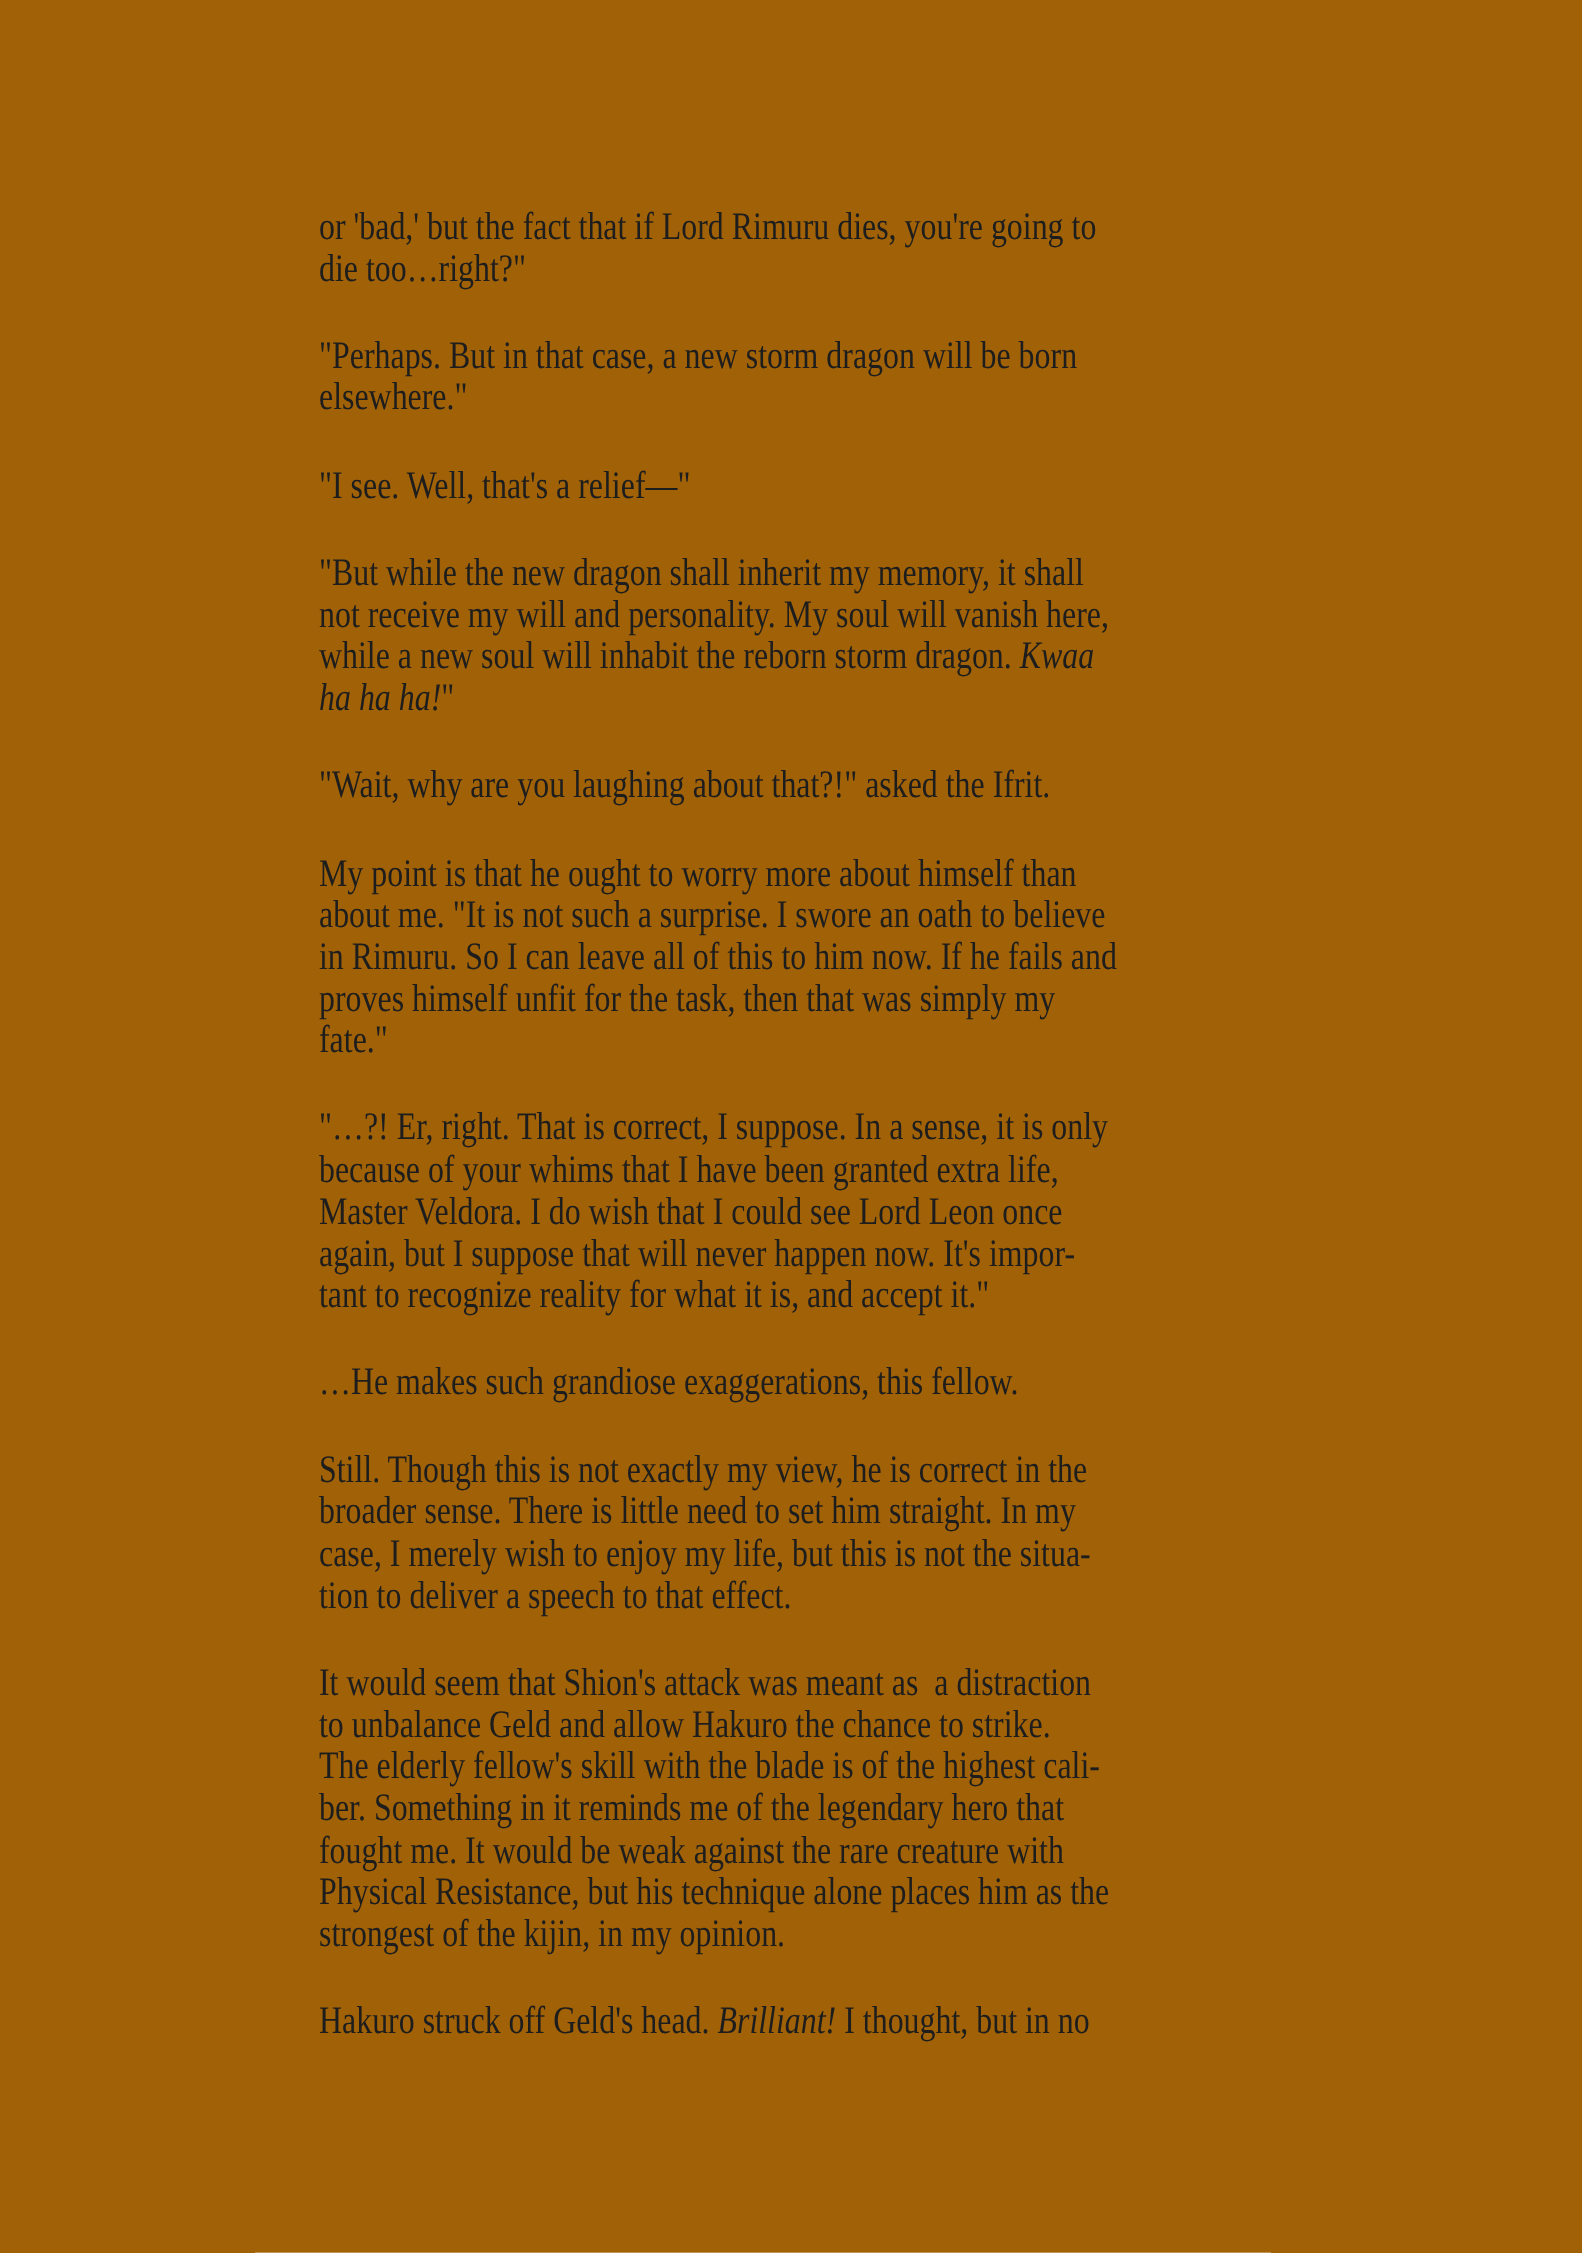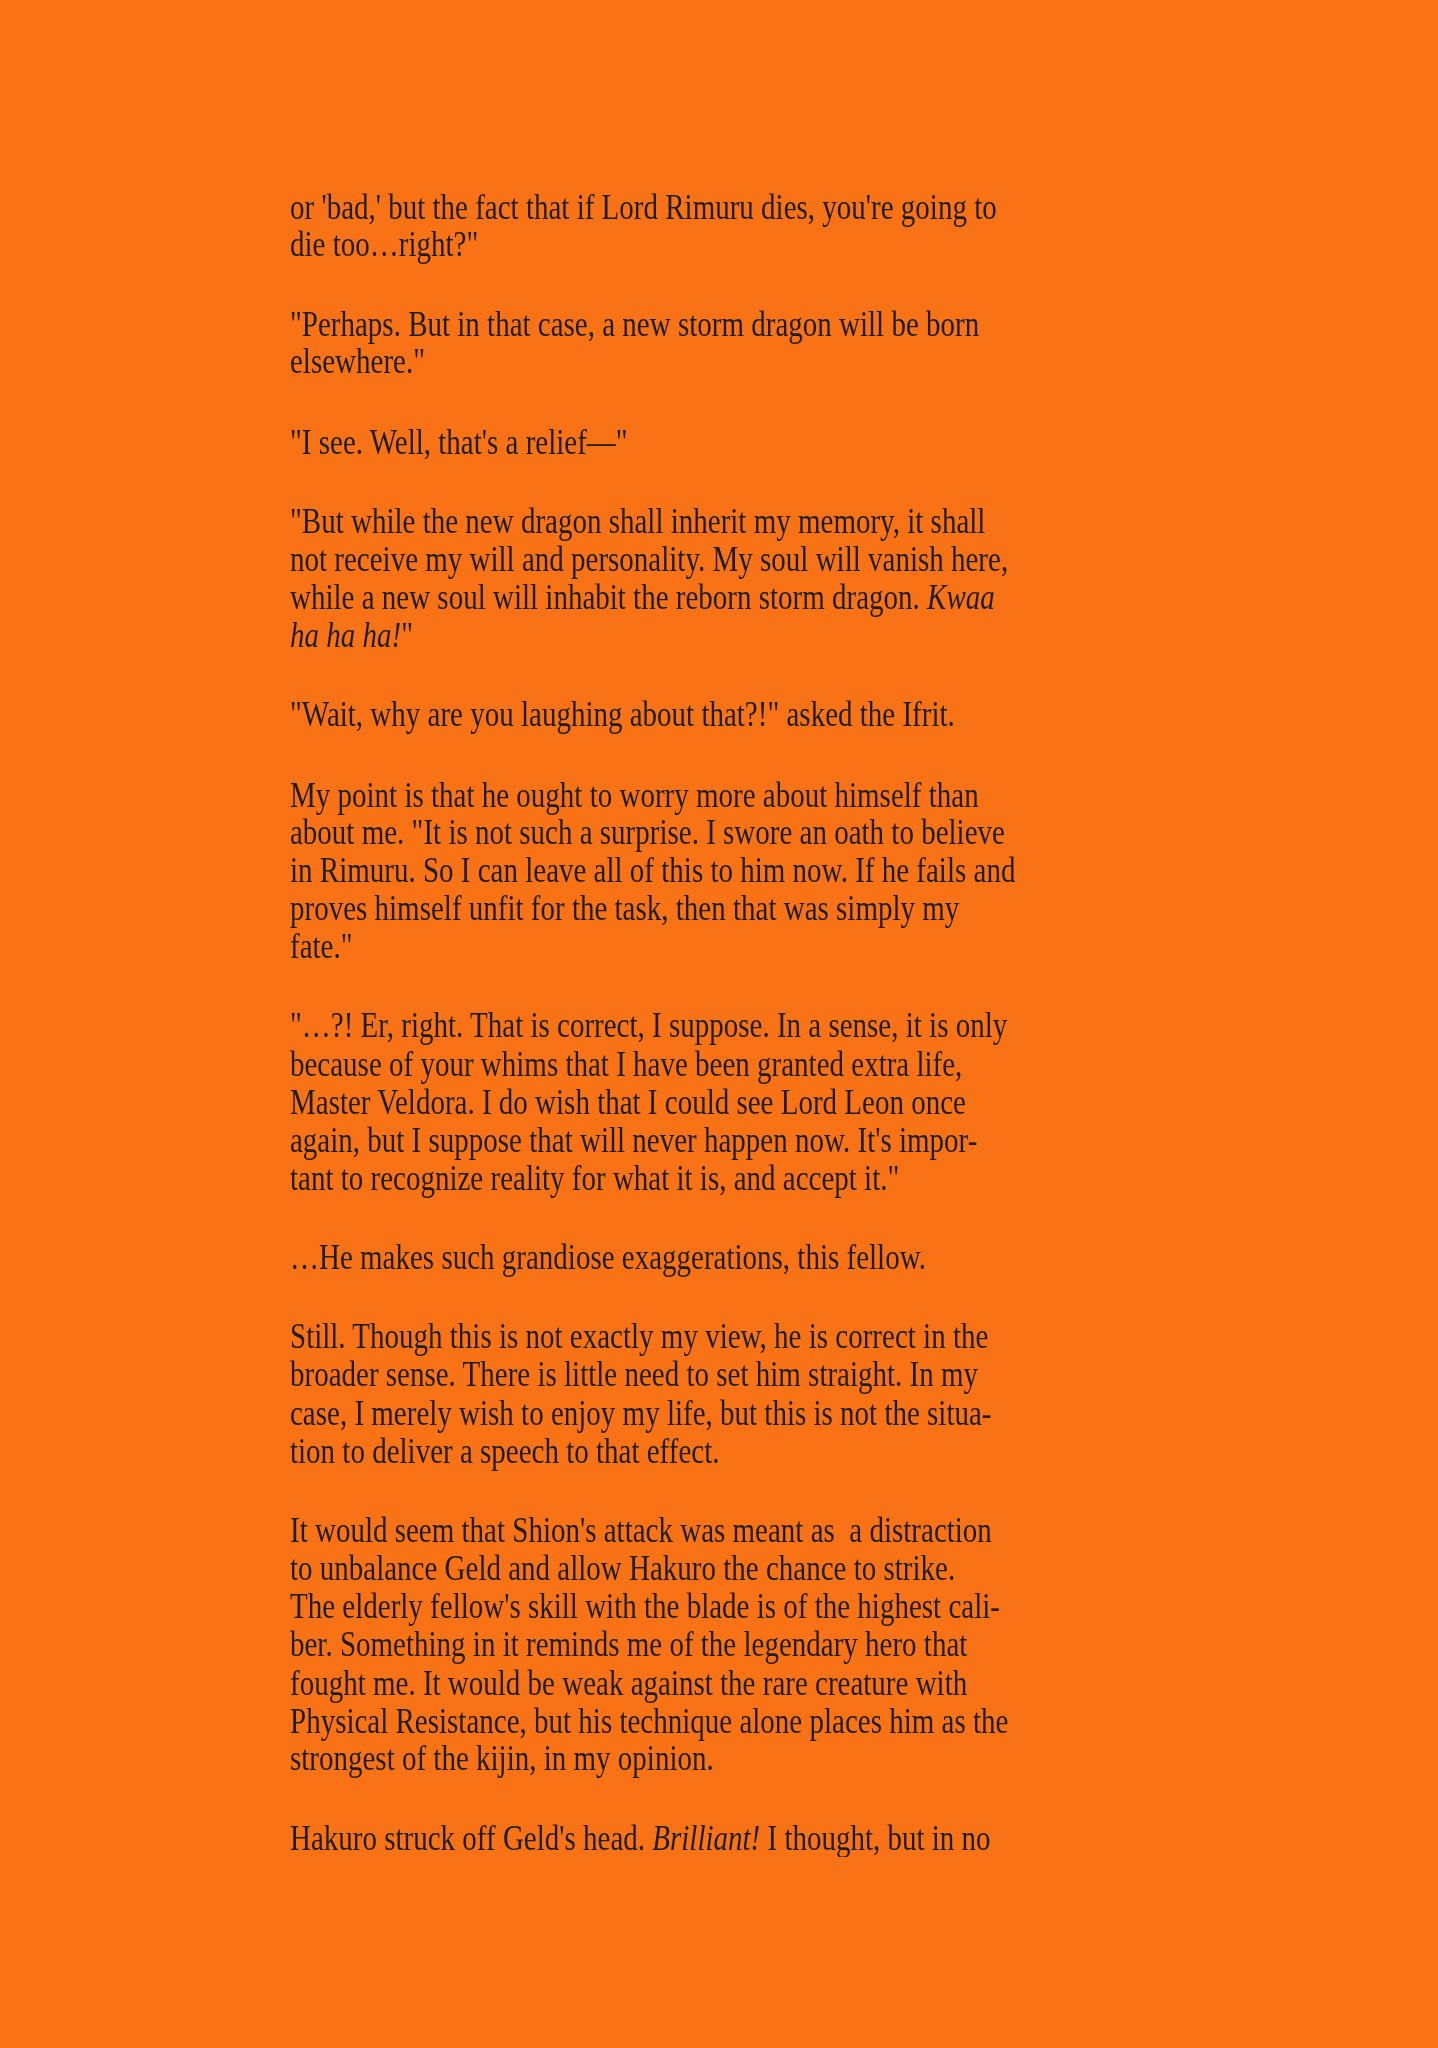--- a/index.html
+++ b/index.html
@@ -9,21 +9,21 @@
   body {
     width: 1438px;
     height: 2048px;
     background: #ffffff;
     position: relative;
     overflow: hidden;
   }
   .page {
     position: absolute;
     inset: 0;
-    background: #f97316;
+    background: #a16207;
   }
   .text-block {
     position: absolute;
     left: 290px;
     top: 188px;
     width: 900px;
   }
   
   .scale {
     transform: scaleY(1.22);

